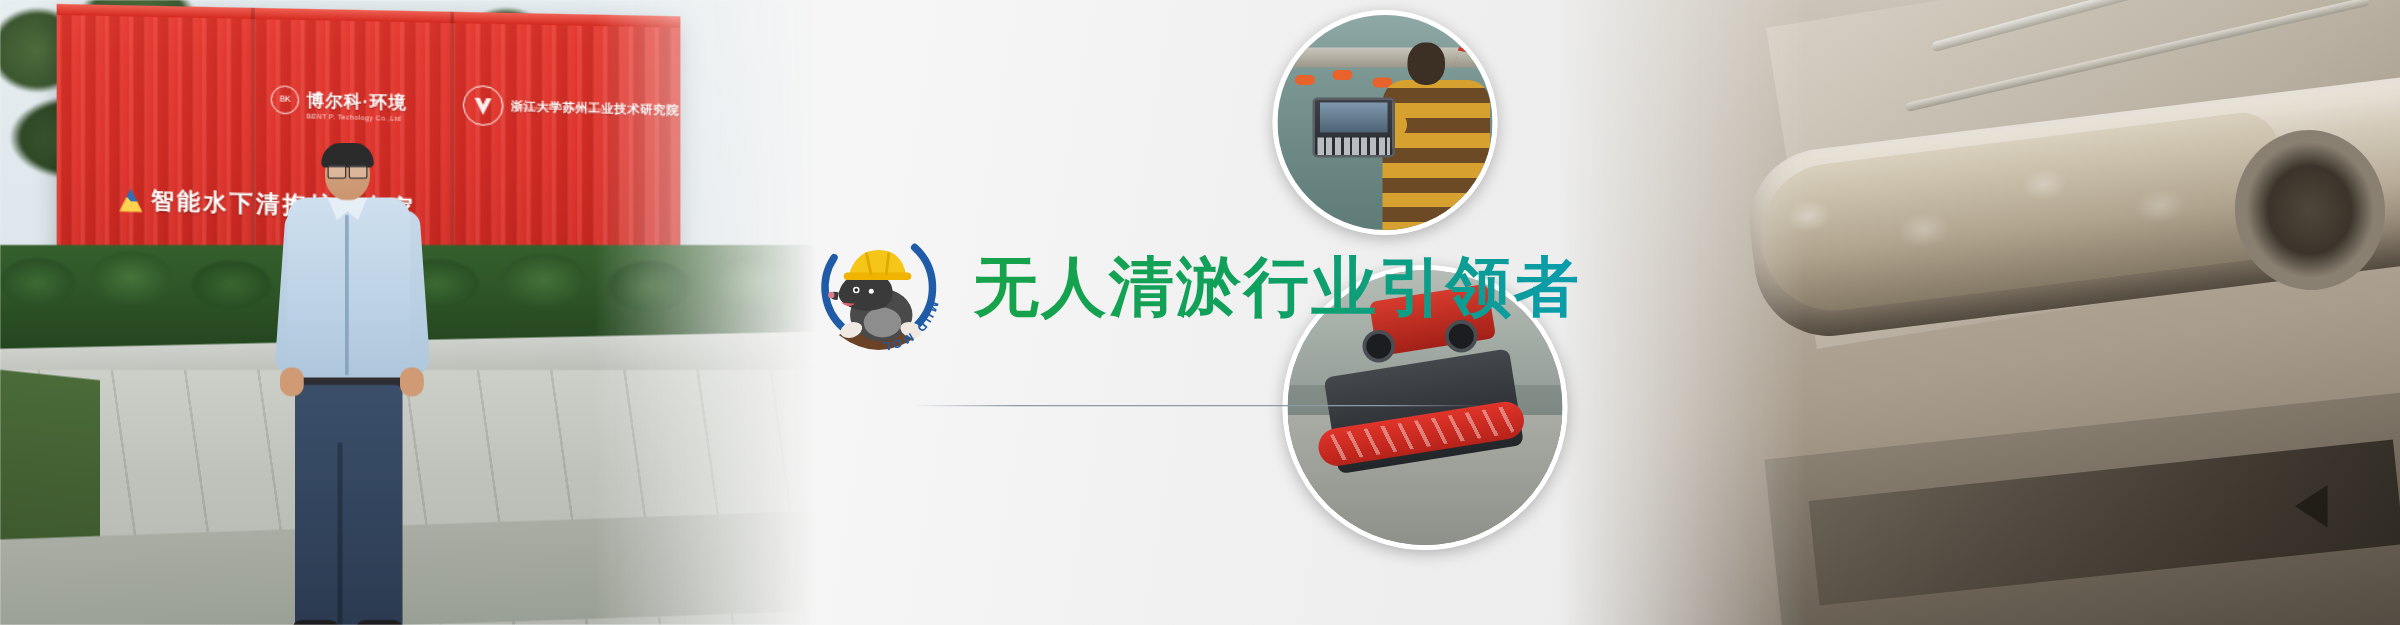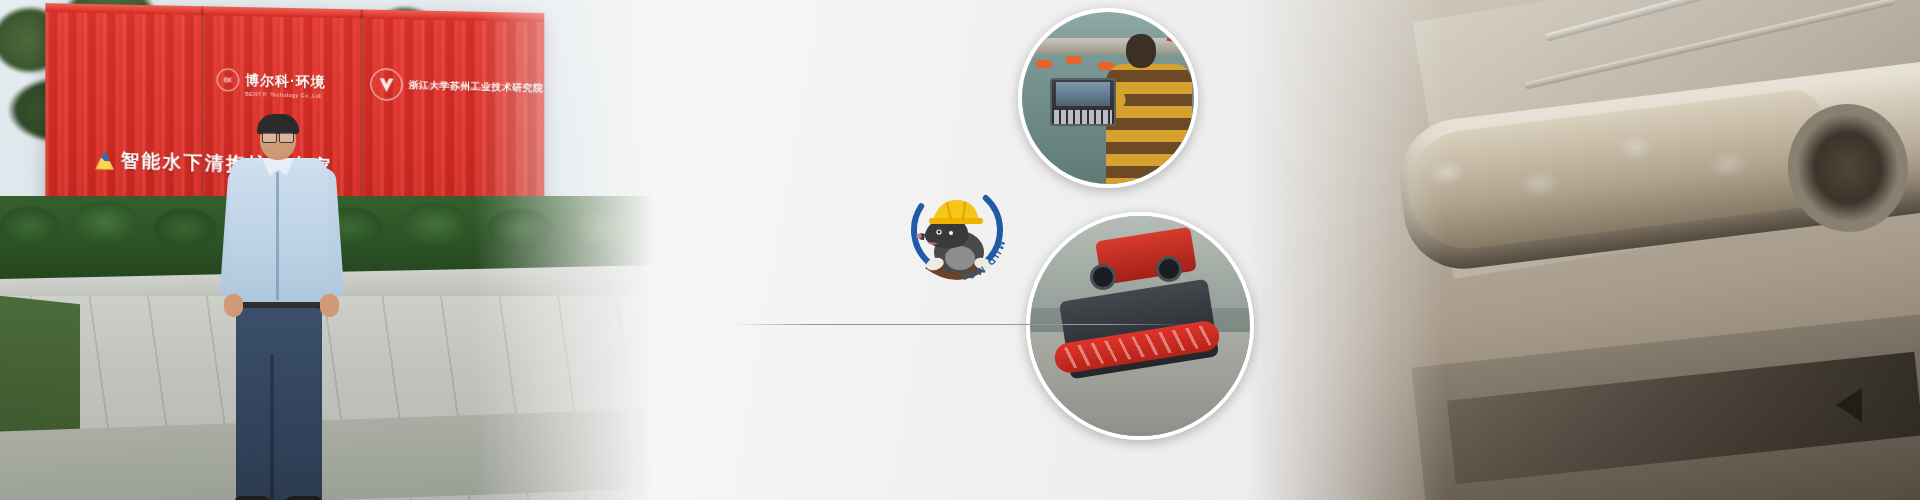--- a/index.html
+++ b/index.html
@@ -578,18 +578,19 @@
           <rect x="26" y="42" width="54" height="6" rx="3" fill="#f0b400"></rect>
           <path d="M 44 26 L 48 44" stroke="#e0a800" stroke-width="2.2" fill="none"></path>
           <path d="M 62 26 L 60 44" stroke="#e0a800" stroke-width="2.2" fill="none"></path>
 
           <text font-family="Liberation Sans, sans-serif" font-size="9.5" font-weight="bold" fill="#1f5ba6" letter-spacing="1.6">
             <textPath href="#arcpath" startOffset="4%">MUD MOLE</textPath>
           </text>
         </svg>
       </div>
 
+      <div class="headline">无人清淤行业引领者</div>
     </div>
 
     <div class="divider"></div>
   </div>
 
 </div>
 
 </body></html>

